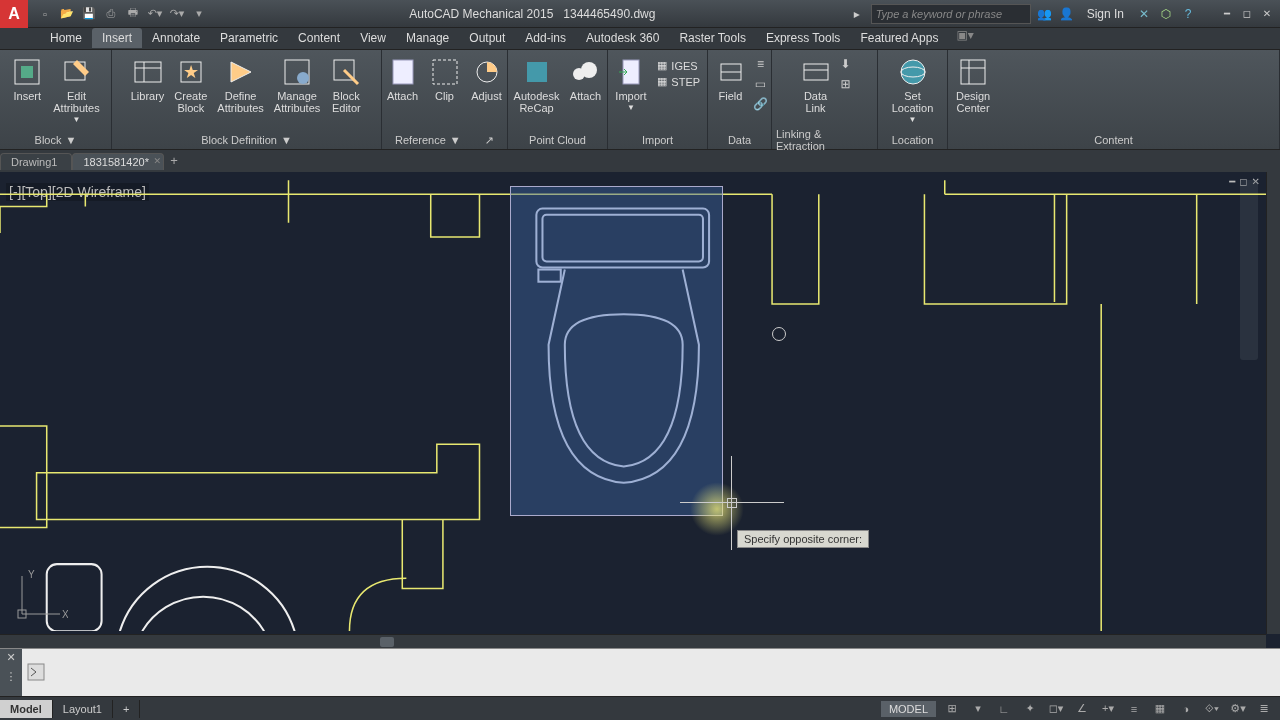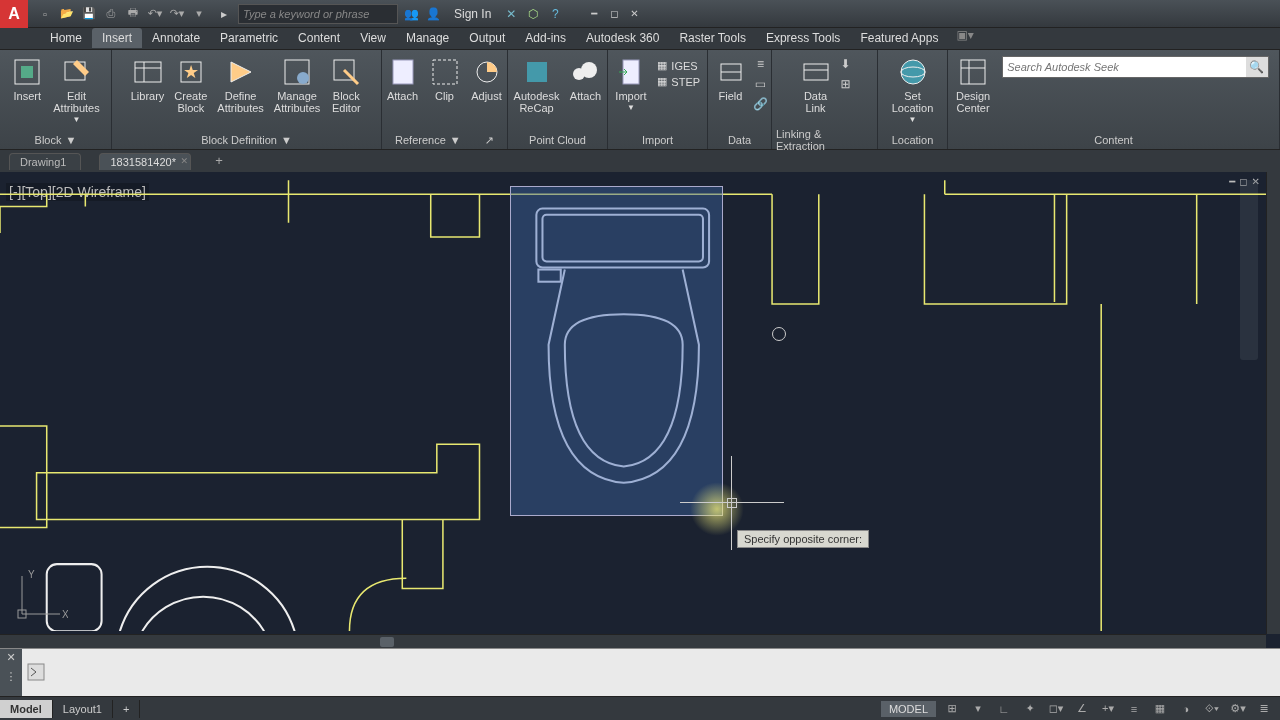--- a/index.html
+++ b/index.html
@@ -20,21 +20,21 @@
 .tab{padding:3px 10px;color:#ddd;font-size:12px;cursor:pointer}
 .tab.active{background:#5a6168;border-radius:3px 3px 0 0}
 .ribbon{height:100px;background:linear-gradient(#4f565c,#3d4348);display:flex;border-bottom:1px solid #222}
 .panel{border-right:1px solid #2a2e33;display:flex;flex-direction:column;align-items:center;padding:2px 4px 0}
 .panel-body{flex:1;display:flex;align-items:flex-start;gap:2px;padding-top:2px}
 .panel-title{height:18px;font-size:11px;color:#ccc;display:flex;align-items:center;gap:4px}
 .rbtn{display:flex;flex-direction:column;align-items:center;padding:2px 4px;color:#ddd;font-size:11px;text-align:center;line-height:12px}
 .rbtn-icon{width:32px;height:32px;margin-bottom:2px;display:flex;align-items:center;justify-content:center}
 .rbtn-sm{display:flex;align-items:center;gap:4px;padding:1px 4px;font-size:11px;color:#ddd}
 .rbtn-stack{display:flex;flex-direction:column;gap:1px}
-.doc-tabs{height:22px;background:#34393e;display:flex;align-items:center;padding-left:9px;gap:18px}
+.doc-tabs{height:22px;background:#34393e;display:flex;align-items:center;padding-left:0;gap:0}
 .doc-tab{padding:2px 14px 2px 10px;color:#bbb;font-size:11px;border:1px solid #555;border-bottom:none;border-radius:4px 4px 0 0;background:#3a4045;position:relative}
 .doc-tab.active{background:#4a5157;color:#ddd}
 .doc-tab .x{position:absolute;right:2px;top:2px;font-size:9px;color:#888}
 .doc-plus{width:20px;height:16px;color:#aaa;text-align:center;font-size:13px}
 
 .canvas-area{position:absolute;left:0;top:172px;right:0;bottom:72px;background:#1b2230}
 .viewport-label{position:absolute;left:6px;top:11px;color:#bbb;font-size:14px;background:rgba(0,0,0,.2);padding:1px 3px}
 .viewport-ctrls{position:absolute;right:20px;top:4px;display:flex;gap:4px;color:#bbb;font-size:10px}
 .drawing{position:absolute;inset:0}
 .scroll-h{position:absolute;left:0;right:14px;bottom:0;height:14px;background:#34393e;border-top:1px solid #222}
@@ -73,20 +73,23 @@
   <div class="qat">
     <span class="qat-btn">▫</span>
     <span class="qat-btn">📂</span>
     <span class="qat-btn">💾</span>
     <span class="qat-btn">⎙</span>
     <span class="qat-btn">🖶</span>
     <span class="qat-btn">↶▾</span>
     <span class="qat-btn">↷▾</span>
     <span class="qat-btn">▾</span>
   </div>
+  <div class="title-text">
+    <span>AutoCAD Mechanical 2015</span>&nbsp;&nbsp;&nbsp;<span>1344465490.dwg</span>
+  </div>
   <div class="title-right">
     <span class="icon-sm">▸</span>
     <div class="search-box" title="Type a keyword or phrase">
         <span>Type a keyword or phrase</span>
       </div>
     <span class="icon-sm">👥</span>
     <span class="icon-sm">👤</span>
     <span class="signin">Sign In</span>
     <span class="icon-sm" style="color:#7bc">✕</span>
     <span class="icon-sm" style="color:#ad8">⬡</span>
@@ -346,24 +349,20 @@
             <svg width="32" height="32">
               <rect x="4" y="4" width="24" height="24" fill="none" stroke="#eee"></rect>
               <line x1="12" y1="4" x2="12" y2="28" stroke="#eee"></line>
               <line x1="4" y1="12" x2="28" y2="12" stroke="#eee"></line>
             </svg>
           </div>
           <span style="white-space:pre">Design
 Center</span>
         </div>
       <div style="flex:1;padding:2px 6px">
-        <div style="display:flex;align-items:center;background:#fff;border:1px solid #666;height:22px">
-          <input style="flex: 1 1 0%; border: none; background: transparent; font-size: 11px; font-style: italic; padding: 0px 4px; color: rgb(136, 136, 136); outline: none;" placeholder="Search Autodesk Seek">
-          <span class="icon-sm" style="background:#ddd;width:22px;height:20px;color:#555">🔍</span>
-        </div>
       </div>
     </div>
     <div class="panel-title">
         <span>Content</span>
       </div>
   </div>
 </div>
 
 <div class="doc-tabs">
   <div class="doc-tab"><span>Drawing1</span></div>

